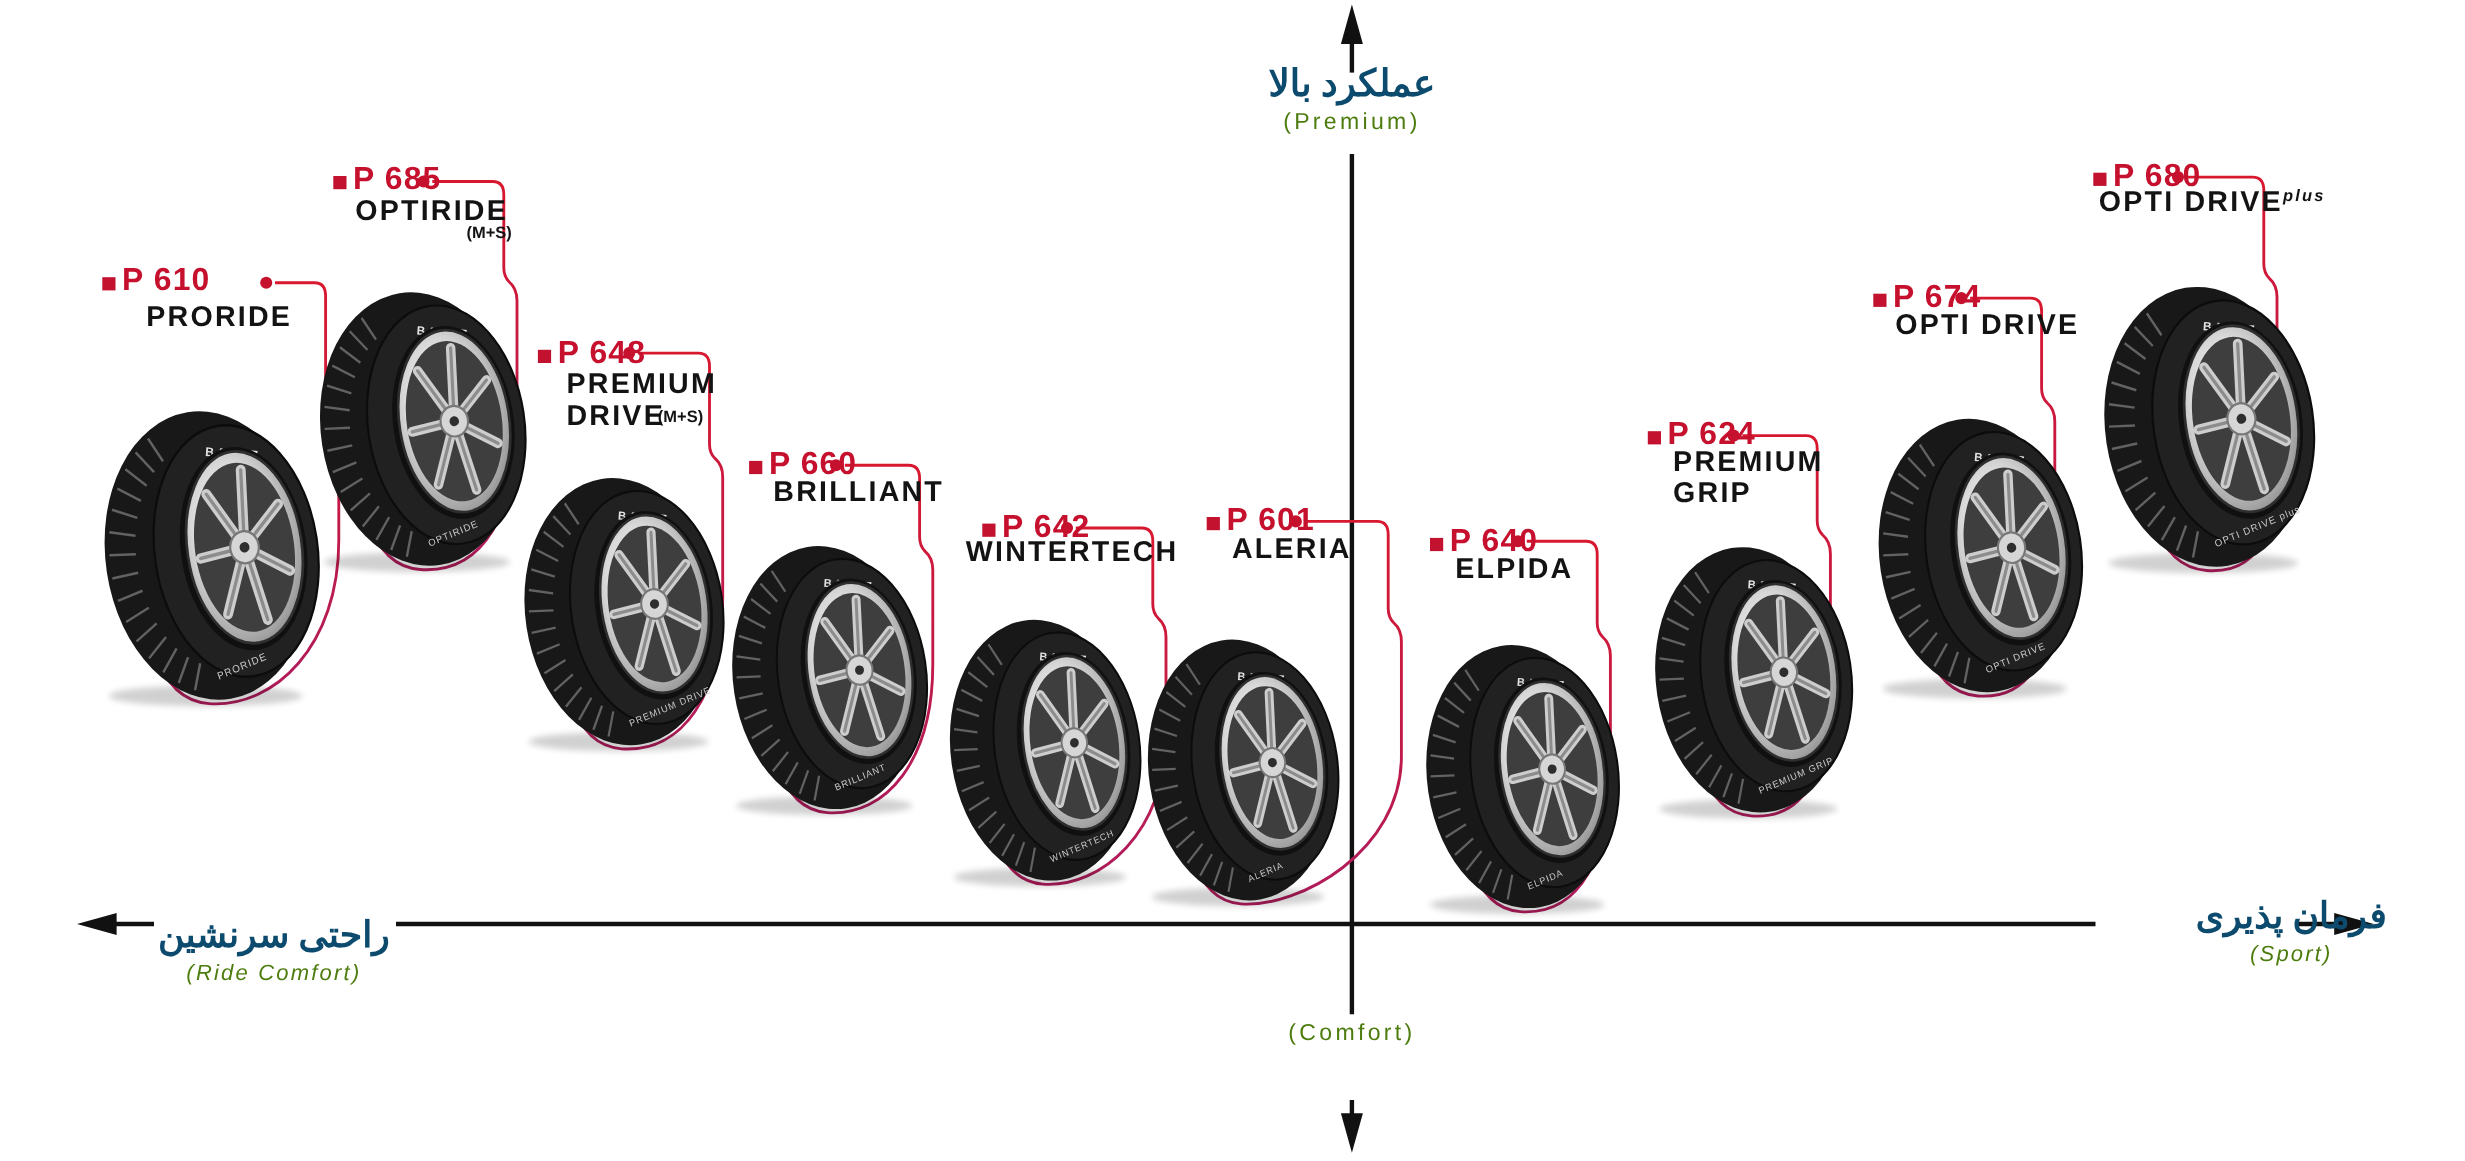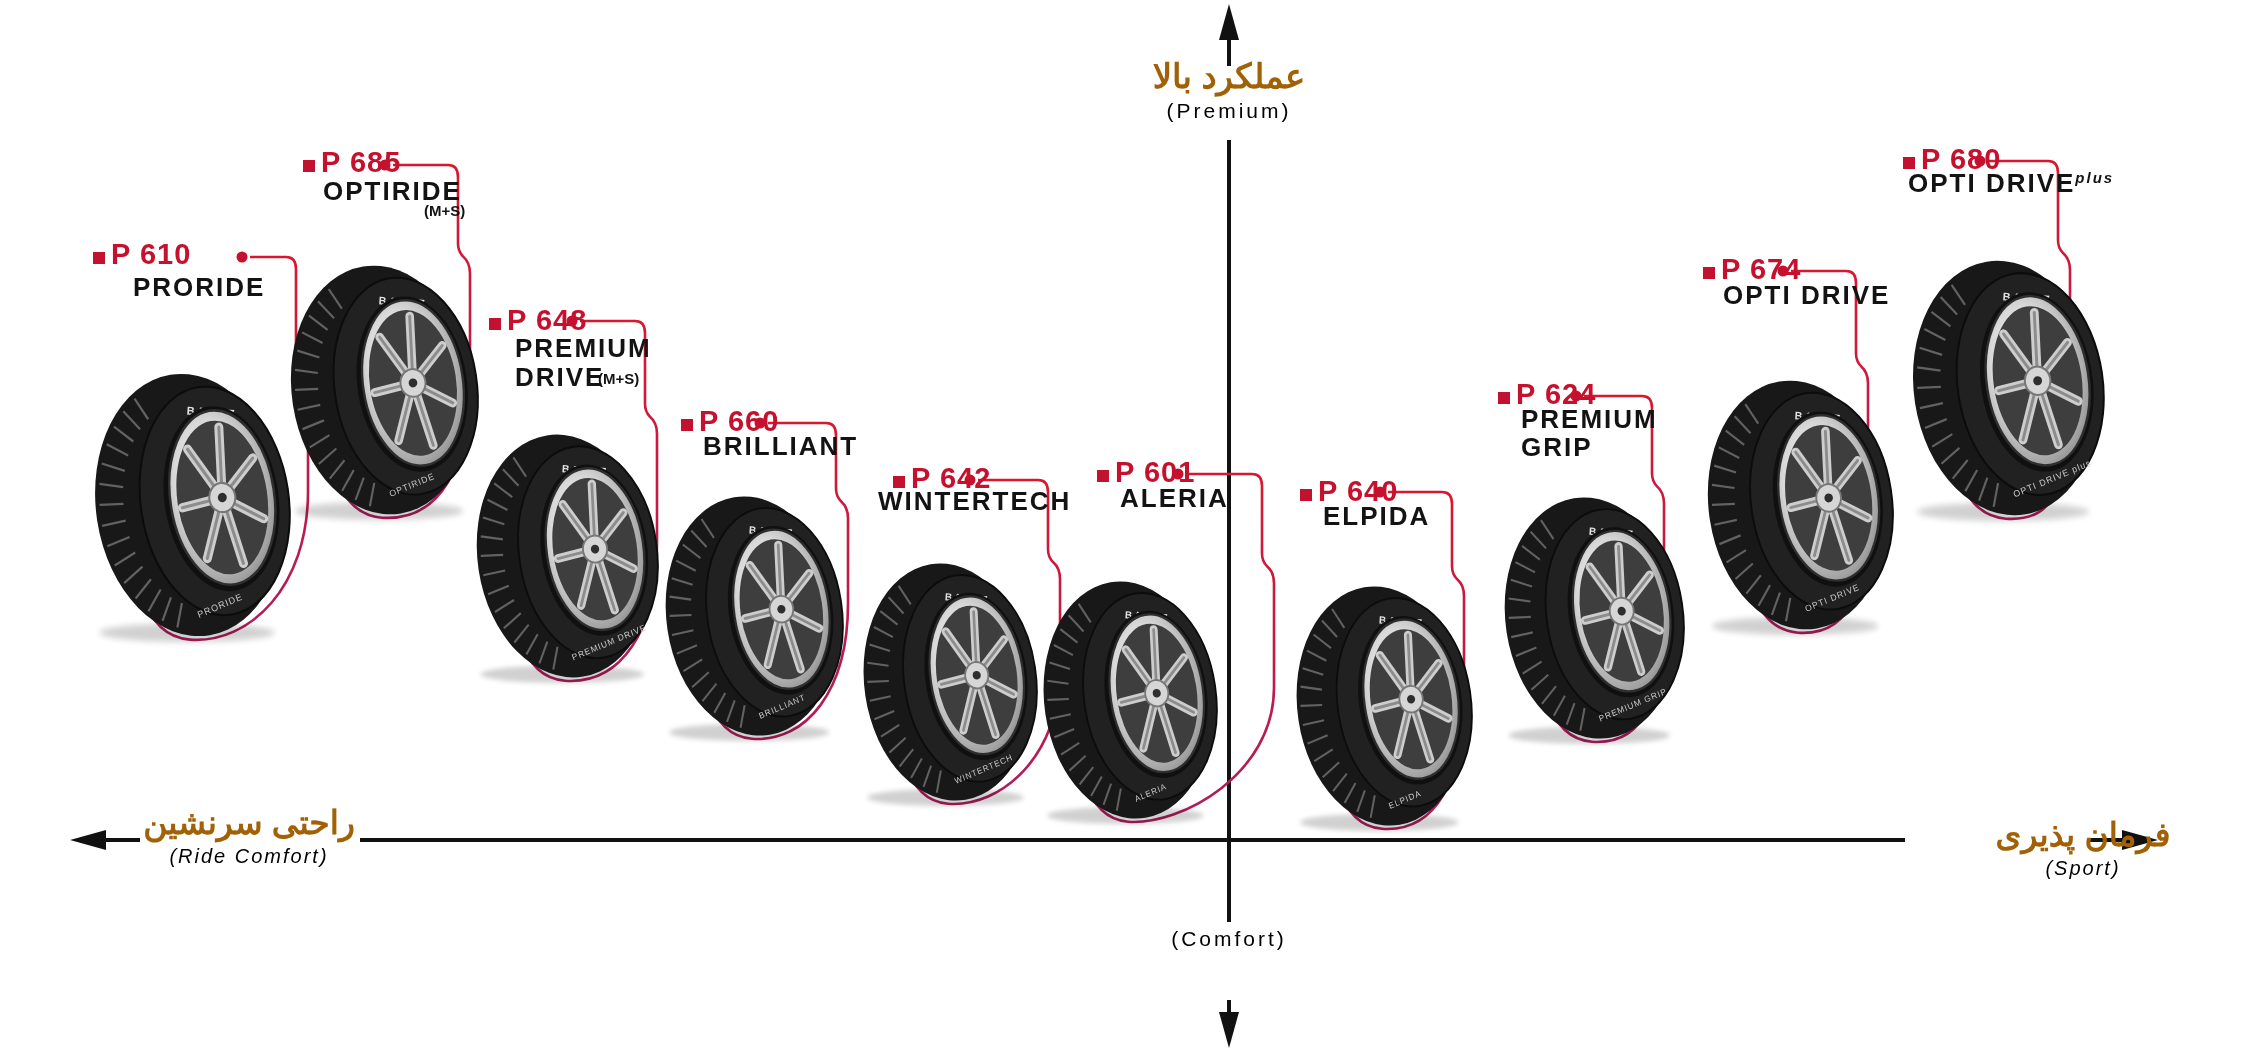--- a/index.html
+++ b/index.html
@@ -3,25 +3,25 @@
 <meta charset="utf-8">
 <style>
   html,body{margin:0;padding:0;background:#ffffff;}
   .stage{
     position:relative;width:2241px;height:1055px;background:#ffffff;overflow:hidden;
     font-family:"Liberation Sans","DejaVu Sans",sans-serif;
   }
   .stage svg{position:absolute;left:0;top:0;}
   .axlabel{position:absolute;text-align:center;color:#111;}
   .axlabel .fa{
-    font-family:Liberation Sans, sans-serif;
-    font-weight:bold;font-size:34px;line-height:1.15;direction:rtl;color:#a16207;
+    font-family:Liberation Serif, serif;
+    font-weight:bold;font-size:34px;line-height:1.15;direction:rtl;color:#0c4a6e;
   }
   .axlabel .en{
-    font-size:21px;letter-spacing:3px;color:#000000;margin-top:3px;font-weight:400;
+    font-size:21px;letter-spacing:3px;color:#4d7c0f;margin-top:3px;font-weight:400;
   }
   .axlabel.side .fa{font-size:33px;}
   .axlabel.side .en{font-size:20px;letter-spacing:2px;font-style:italic;}
   #scene text{font-family:"Liberation Sans","DejaVu Sans",sans-serif;}
 </style>
 </head>
 <body>
 
 <div class="stage">
 
@@ -40,21 +40,21 @@
     <polygon points="2158,840 2122,830 2122,850" fill="#111"></polygon>
   </svg>
 
   <div class="axlabel" style="left:1053px;top:57px;width:352px;">
     <div class="fa">عملکرد بالا</div>
     <div class="en">(Premium)</div>
   </div>
   <div class="axlabel" style="left:1053px;top:924px;width:352px;">
     <div class="en">(Comfort)</div>
   </div>
-  <div class="axlabel side" style="left:128px;top:804px;width:242px;">
+  <div class="axlabel side" style="left:128px;top:833px;width:242px;">
     <div class="fa">راحتی سرنشین</div>
     <div class="en">(Ride Comfort)</div>
   </div>
   <div class="axlabel side" style="left:1977px;top:816px;width:212px;">
     <div class="fa">فرمان پذیری</div>
     <div class="en">(Sport)</div>
   </div>
 
   <svg id="scene" width="2241" height="1055" viewBox="0 0 2241 1055">
       <defs>

